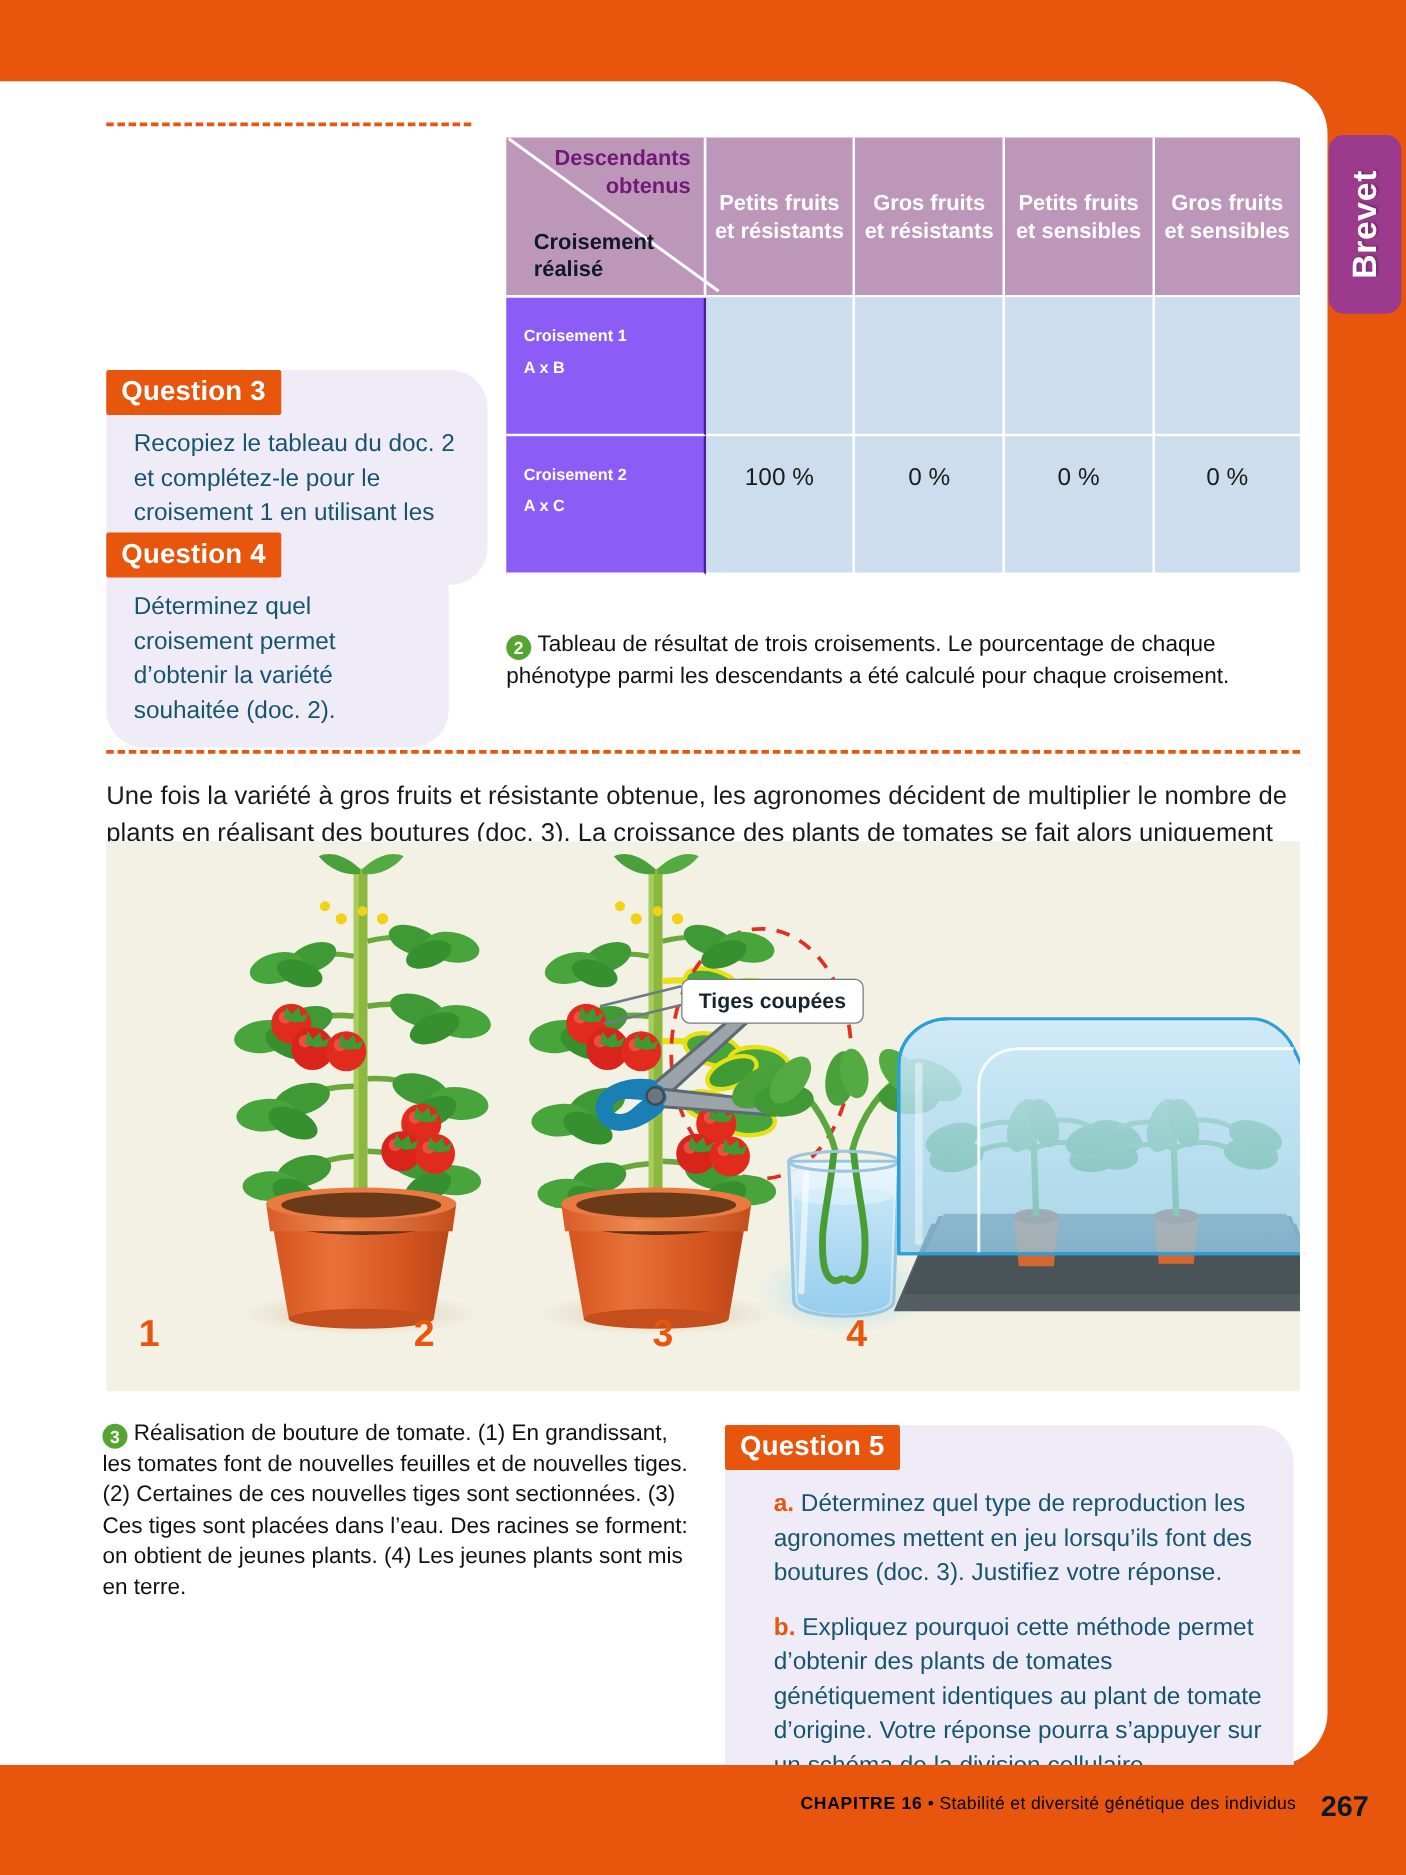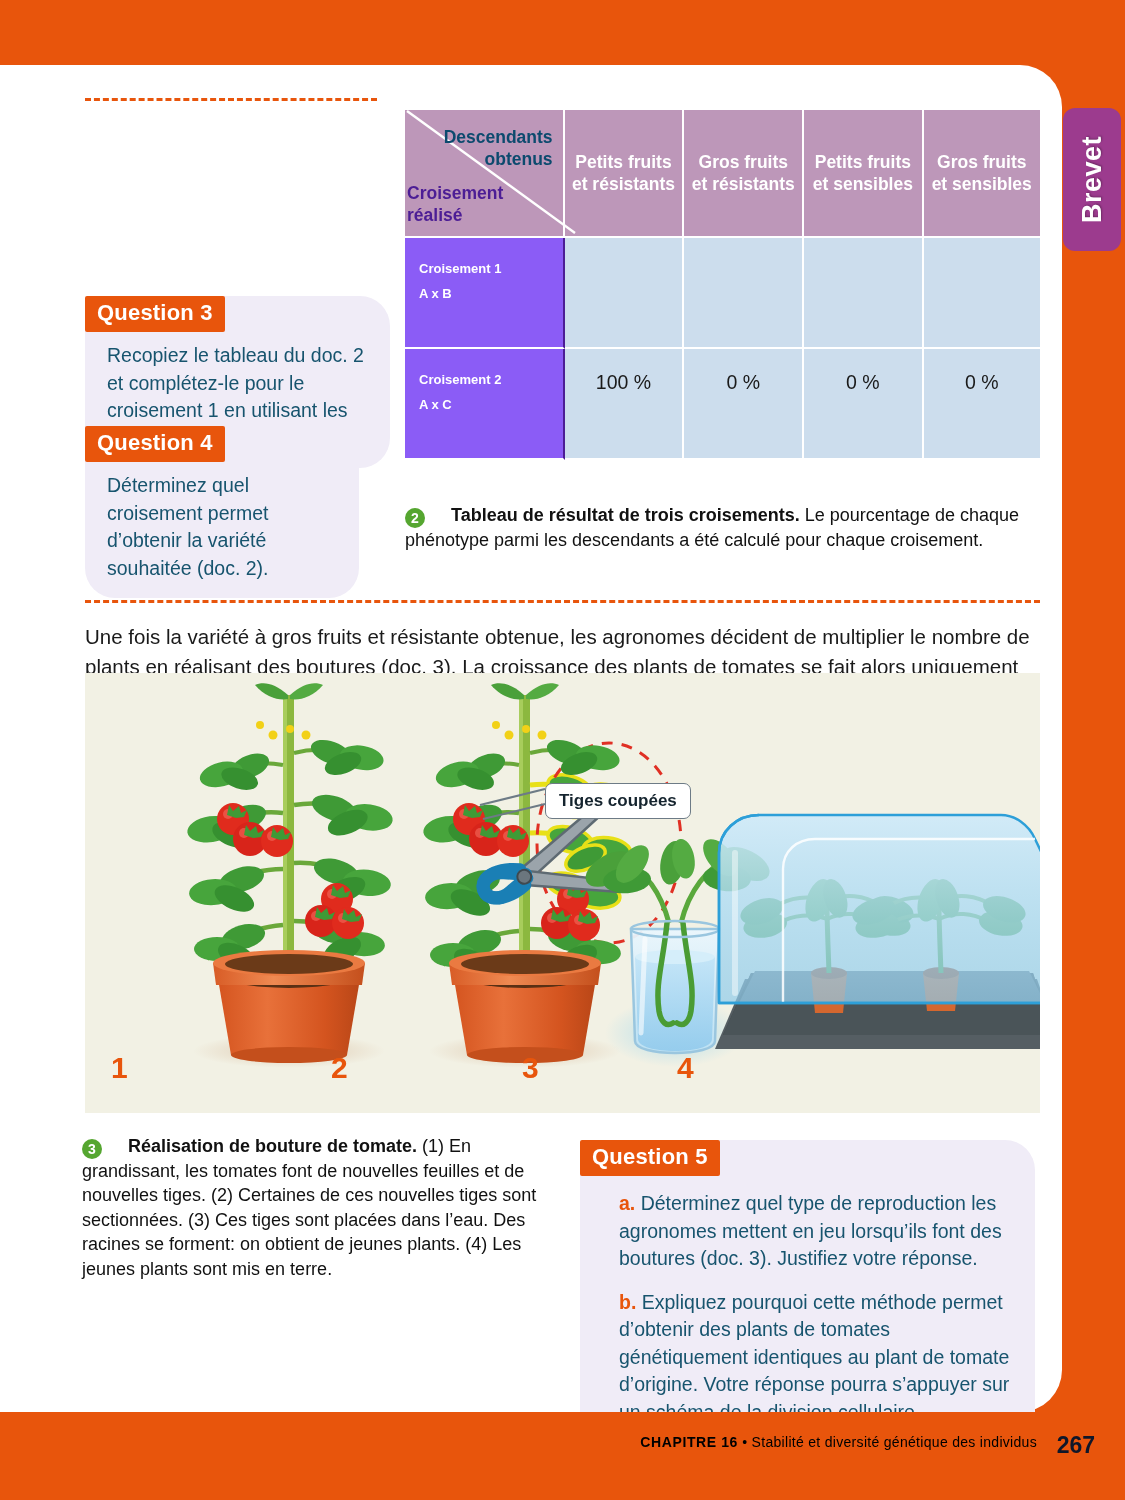--- a/index.html
+++ b/index.html
@@ -99,27 +99,27 @@
     vertical-align:middle!important;
   }
   .th-cell:last-child{border-right:none;}
   .corner{
     position:relative;background:#bd97b9;
     width:172px;height:124px;
     border-right:2px solid #ffffff;border-bottom:2px solid #ffffff;
   }
   .corner svg{position:absolute;left:0;top:0;}
   .corner .lbl-top{
-    position:absolute;right:10px;top:16px;
-    color:#0c4a6e;font-weight:bold;font-size:17.5px;line-height:22px;
+    position:absolute;right:10px;top:5px;
+    color:#701a75;font-weight:bold;font-size:17.5px;line-height:22px;
     text-align:right;
   }
   .corner .lbl-bot{
-    position:absolute;left:2px;bottom:10px;
-    color:#4c1d95;font-weight:bold;font-size:17.5px;line-height:22px;
+    position:absolute;left:22px;bottom:10px;
+    color:#0f172a;font-weight:bold;font-size:17.5px;line-height:22px;
     text-align:left;
   }
   .rowhead{
     background:#8b5cf6;color:#ffffff;font-weight:bold;
     font-size:13px;line-height:25px;
     padding:18px 0 0 14px;
     border-right:2px solid #4c1d95;border-bottom:2px solid #ffffff;
     height:86px;
   }
   .datacell{
@@ -128,21 +128,21 @@
     border-right:2px solid #ffffff;border-bottom:2px solid #ffffff;
     padding-top:22px;
     height:86px;
   }
   .datacell:last-child{border-right:none;}
 
   
   .caption{
     font-size:18px;line-height:24.5px;color:#111;
   }
-  .caption b{font-weight:bold;margin-left:21px;}
+  .caption b{font-weight:normal;}
   .docnum{
     display:inline-block;width:20px;height:20px;border-radius:50%;
     background:#55a630;color:#fff;font-size:14px;font-weight:bold;
     text-align:center;line-height:20px;margin-right:5px;
     position:relative;top:2px;
   }
   #cap2{position:absolute;left:405px;top:503px;width:635px;}
   #cap3{position:absolute;left:82px;top:1134px;width:470px;}
 
   

